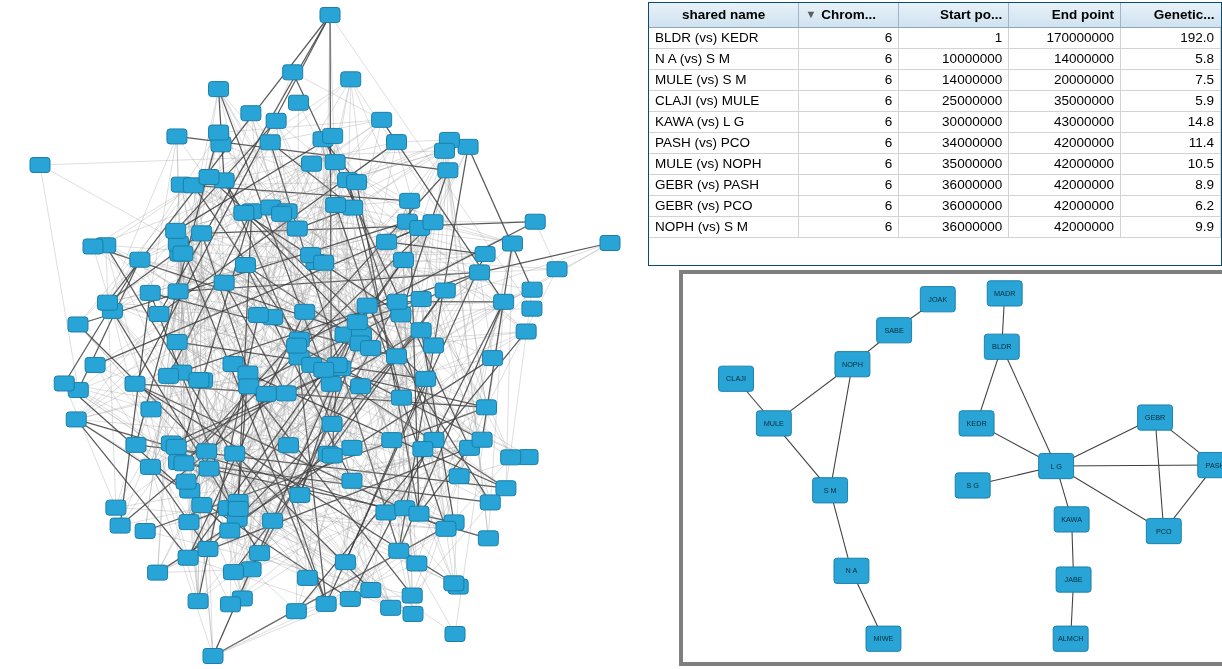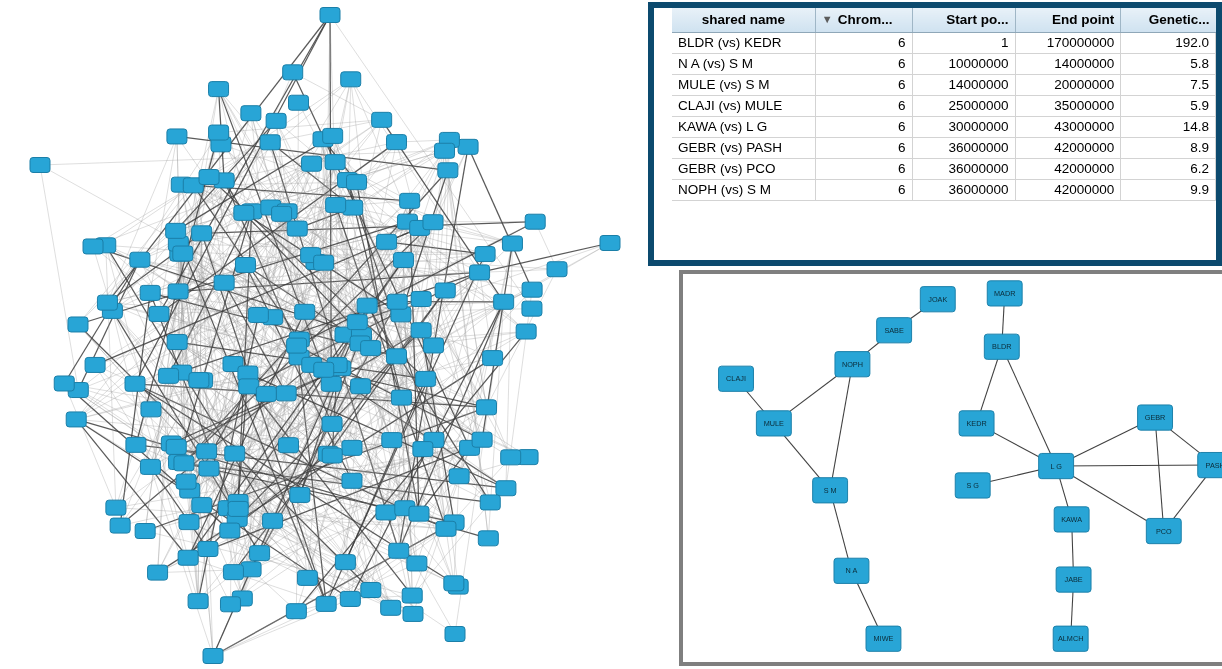--- a/index.html
+++ b/index.html
@@ -26,23 +26,22 @@
     overflow: hidden;
   }
   #left-network svg { display: block; }
 
   
   #table-panel {
     position: absolute;
     left: 648px; top: 2px;
     width: 574px; height: 264px;
     background: #ffffff;
-    border: 6px solid #0c4a6e;
+    border: 1px solid #0c4a6e;
     overflow: hidden;
-    padding-left: 18px;
   }
   table.data-table {
     border-collapse: collapse;
     width: 100%;
     font-size: 13.5px;
     color: #000000;
   }
   table.data-table thead th {
     background: linear-gradient(to bottom, #e8f1f8 0%, #cfe2f0 100%);
     border-right: 1px solid #9fb6c6;
@@ -1409,20 +1408,34 @@
             <td class="c-num c-last">5.9</td>
           </tr>
           <tr>
             <td class="c-name">KAWA (vs) L G</td>
             <td class="c-chrom">6</td>
             <td class="c-num">30000000</td>
             <td class="c-num">43000000</td>
             <td class="c-num c-last">14.8</td>
           </tr>
           <tr>
+            <td class="c-name">PASH (vs) PCO</td>
+            <td class="c-chrom">6</td>
+            <td class="c-num">34000000</td>
+            <td class="c-num">42000000</td>
+            <td class="c-num c-last">11.4</td>
+          </tr>
+          <tr>
+            <td class="c-name">MULE (vs) NOPH</td>
+            <td class="c-chrom">6</td>
+            <td class="c-num">35000000</td>
+            <td class="c-num">42000000</td>
+            <td class="c-num c-last">10.5</td>
+          </tr>
+          <tr>
             <td class="c-name">GEBR (vs) PASH</td>
             <td class="c-chrom">6</td>
             <td class="c-num">36000000</td>
             <td class="c-num">42000000</td>
             <td class="c-num c-last">8.9</td>
           </tr>
           <tr>
             <td class="c-name">GEBR (vs) PCO</td>
             <td class="c-chrom">6</td>
             <td class="c-num">36000000</td>

